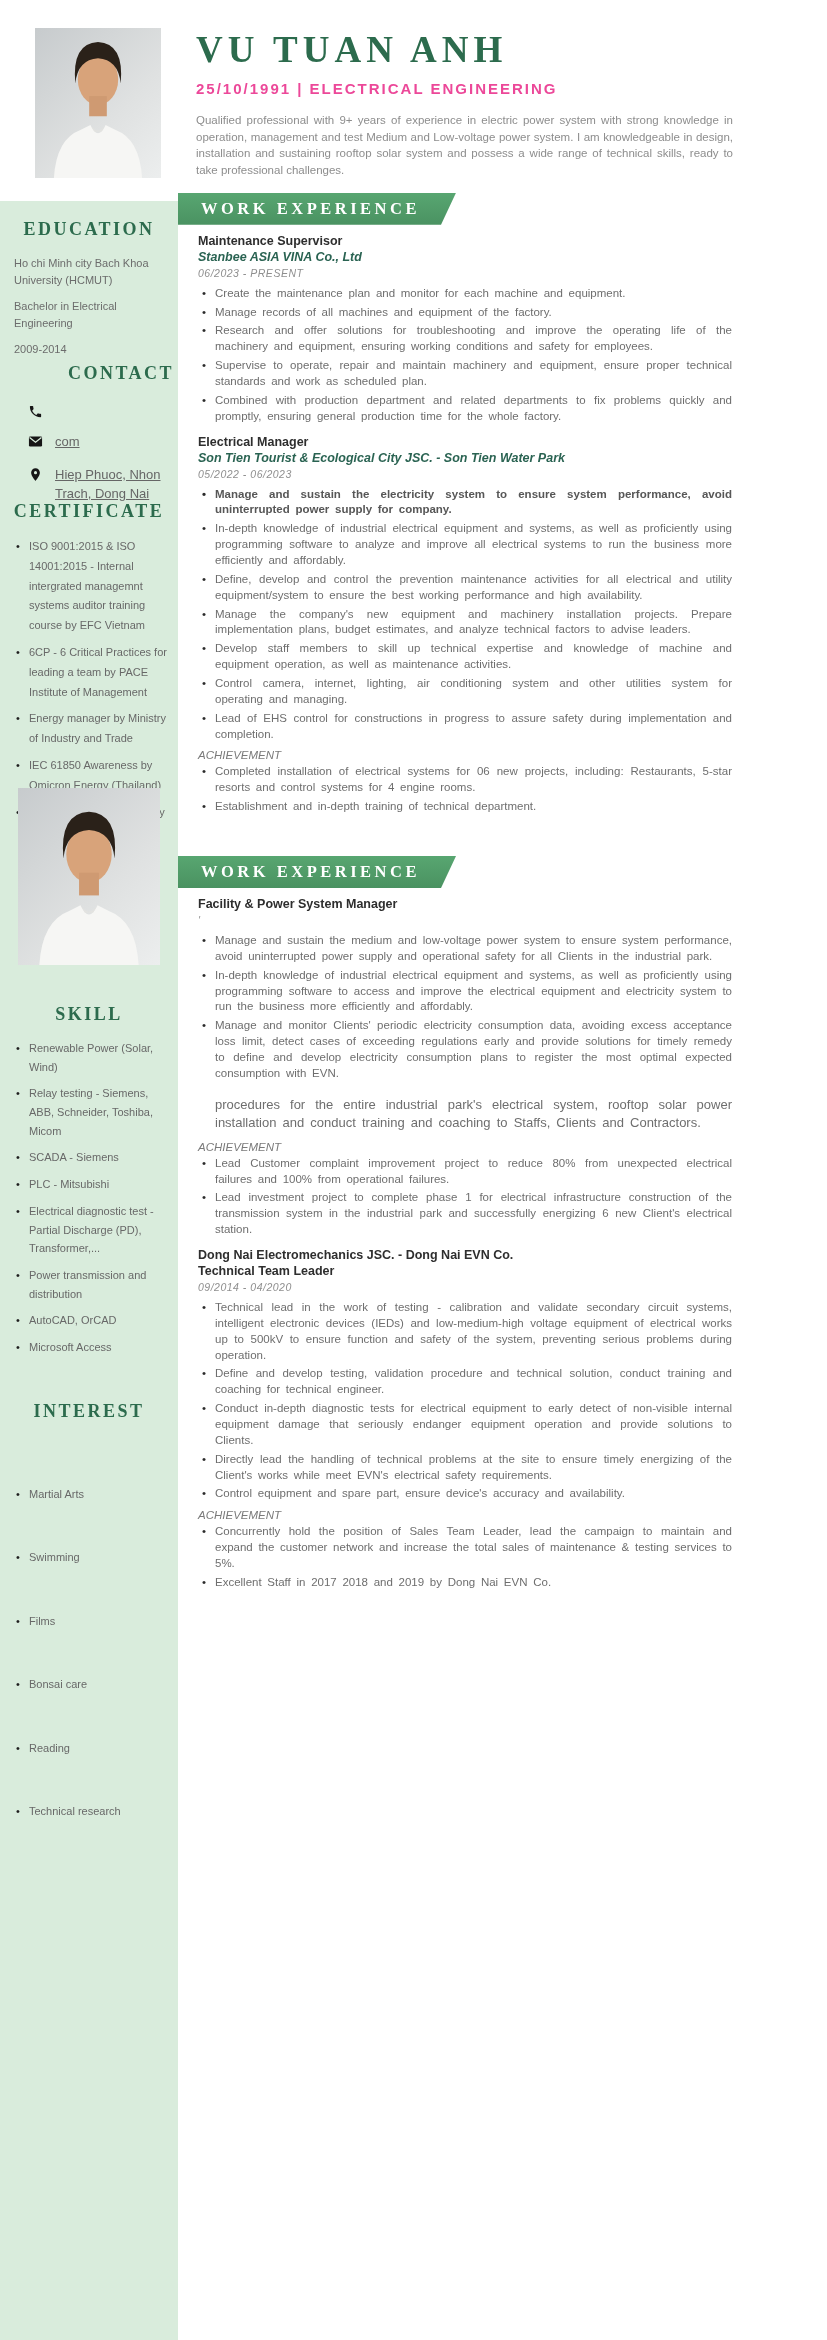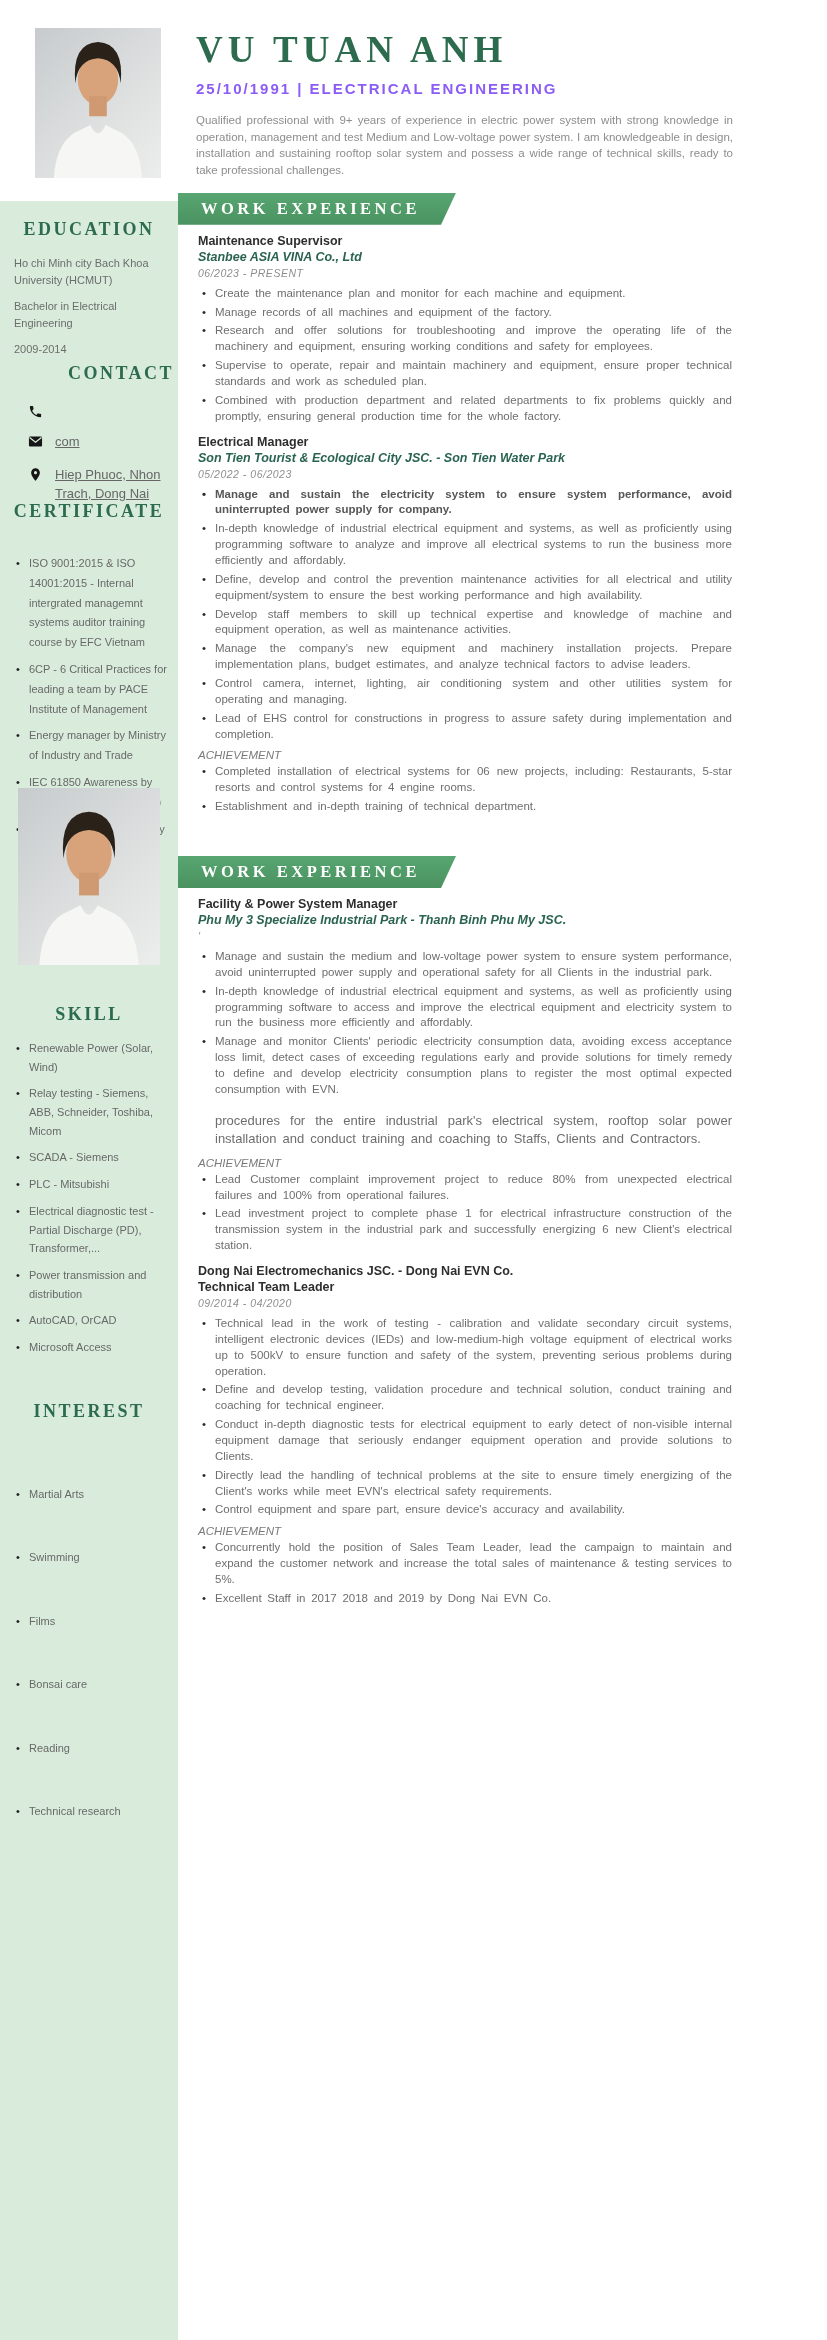--- a/index.html
+++ b/index.html
@@ -26,21 +26,21 @@
   .edu-list p { margin-bottom:9px; }
 
   .contact-list { position:absolute; top:202px; left:28px; right:6px; }
   .c-row { display:flex; align-items:flex-start; gap:12px; margin-bottom:14px; min-height:16px; }
   .c-row svg { flex:0 0 15px; width:15px; height:15px; margin-top:1px; }
   .c-text { font-size:13px; color:#666; line-height:1.45;text-decoration:underline; }
 
   .side-ul { list-style:none; position:absolute; left:16px; right:8px; }
   .side-ul li { position:relative; padding-left:13px; font-size:11px; color:#686868; }
   .side-ul li::before { content:"•"; position:absolute; left:0; top:0; color:#1e1e1e; }
-  .cert-list { top:336px;margin-top:17px; }
+  .cert-list { top:336px; }
   .cert-list li { line-height:1.8; margin-bottom:7px; }
   .skill-list { top:838px; }
   .skill-list li { line-height:1.7; margin-bottom:8px; }
   .interest-list { top:1238px; }
   .interest-list li { line-height:1.4; margin-bottom:13px;margin-top:48px; }
 
   
   .photo {
     position:absolute; overflow:hidden;
     background:linear-gradient(135deg,#c7cbcd 0%, #dfe1e1 60%, #eceeee 100%);
@@ -49,21 +49,21 @@
   .photo2 { left:18px; top:788px; width:142px; height:177px; }
   .photo svg { display:block; width:100%; height:100%; }
 
   
   .maincol { margin-left:178px; width:575px; }
   .header { padding:28px 20px 0 18px; }
   .name {
     font-family:"Liberation Serif", serif; font-weight:bold; font-size:37px;
     letter-spacing:5px; color:#2c6b4d; white-space:nowrap;
   }
-  .subtitle { margin-top:9px; font-size:15px; font-weight:bold; letter-spacing:2px; color:#8b5cf6; }
+  .subtitle { margin-top:9px; font-size:15px; font-weight:bold; letter-spacing:2px; color:#ec4899; }
   .summary { margin-top:15px; font-size:11.5px; color:#8d8d8d; line-height:1.45; text-align:justify; }
 
   .banner {
     margin-top:14px; width:278px; height:32px;
     background:linear-gradient(180deg,#58a671,#4a9261);
     clip-path:polygon(0 0, 100% 0, calc(100% - 15px) 100%, 0 100%);
     display:flex; align-items:center; padding-left:23px;
     font-family:"Liberation Serif", serif; font-weight:bold; font-size:16.5px;
     letter-spacing:3.5px; color:#ffffff;
   }
@@ -205,41 +205,40 @@
       </article>
 
       <article class="job">
         <h3 class="job-title">Electrical Manager</h3>
         <div class="job-company">Son Tien Tourist &amp; Ecological City JSC. - Son Tien Water Park</div>
         <div class="job-date">05/2022 - 06/2023</div>
         <ul class="bullets bold-first">
             <li>Manage and sustain the electricity system to ensure system performance, avoid uninterrupted power supply for company.</li>
             <li>In-depth knowledge of industrial electrical equipment and systems, as well as proficiently using programming software to analyze and improve all electrical systems to run the business more efficiently and affordably.</li>
             <li>Define, develop and control the prevention maintenance activities for all electrical and utility equipment/system to ensure the best working performance and high availability.</li>
+            <li>Manage the company's new equipment and machinery installation projects. Prepare implementation plans, budget estimates, and analyze technical factors to advise leaders.</li>
             <li>Develop staff members to skill up technical expertise and knowledge of machine and equipment operation, as well as maintenance activities.</li>
-            <li>Manage the company's new equipment and machinery installation projects. Prepare implementation plans, budget estimates, and analyze technical factors to advise leaders.</li>
             <li>Control camera, internet, lighting, air conditioning system and other utilities system for operating and managing.</li>
             <li>Lead of EHS control for constructions in progress to assure safety during implementation and completion.</li>
           </ul>
         <div class="achv-label">ACHIEVEMENT</div>
         <ul class="bullets">
             <li>Completed installation of electrical systems for 06 new projects, including: Restaurants, 5-star resorts and control systems for 4 engine rooms.</li>
             <li>Establishment and in-depth training of technical department.</li>
           </ul>
       </article>
 
     </div>
 
     <div class="banner second">WORK EXPERIENCE</div>
 
     <div class="content">
 
       <article class="job">
         <h3 class="job-title">Facility &amp; Power System Manager</h3>
-        <div class="job-company">Phu My 3 Specialize Industrial Park - Thanh Binh Phu My JSC.</div>
         <div class="job-date">'</div>
         <ul class="bullets">
             <li>Manage and sustain the medium and low-voltage power system to ensure system performance, avoid uninterrupted power supply and operational safety for all Clients in the industrial park.</li>
             <li>In-depth knowledge of industrial electrical equipment and systems, as well as proficiently using programming software to access and improve the electrical equipment and electricity system to run the business more efficiently and affordably.</li>
             <li>Manage and monitor Clients' periodic electricity consumption data, avoiding excess acceptance loss limit, detect cases of exceeding regulations early and provide solutions for timely remedy to define and develop electricity consumption plans to register the most optimal expected consumption with EVN.</li>
           </ul>
         <p class="fragment">procedures for the entire industrial park's electrical system, rooftop solar power installation and conduct training and coaching to Staffs, Clients and Contractors.</p>
         <ul class="bullets">
           </ul>
         <div class="achv-label">ACHIEVEMENT</div>

